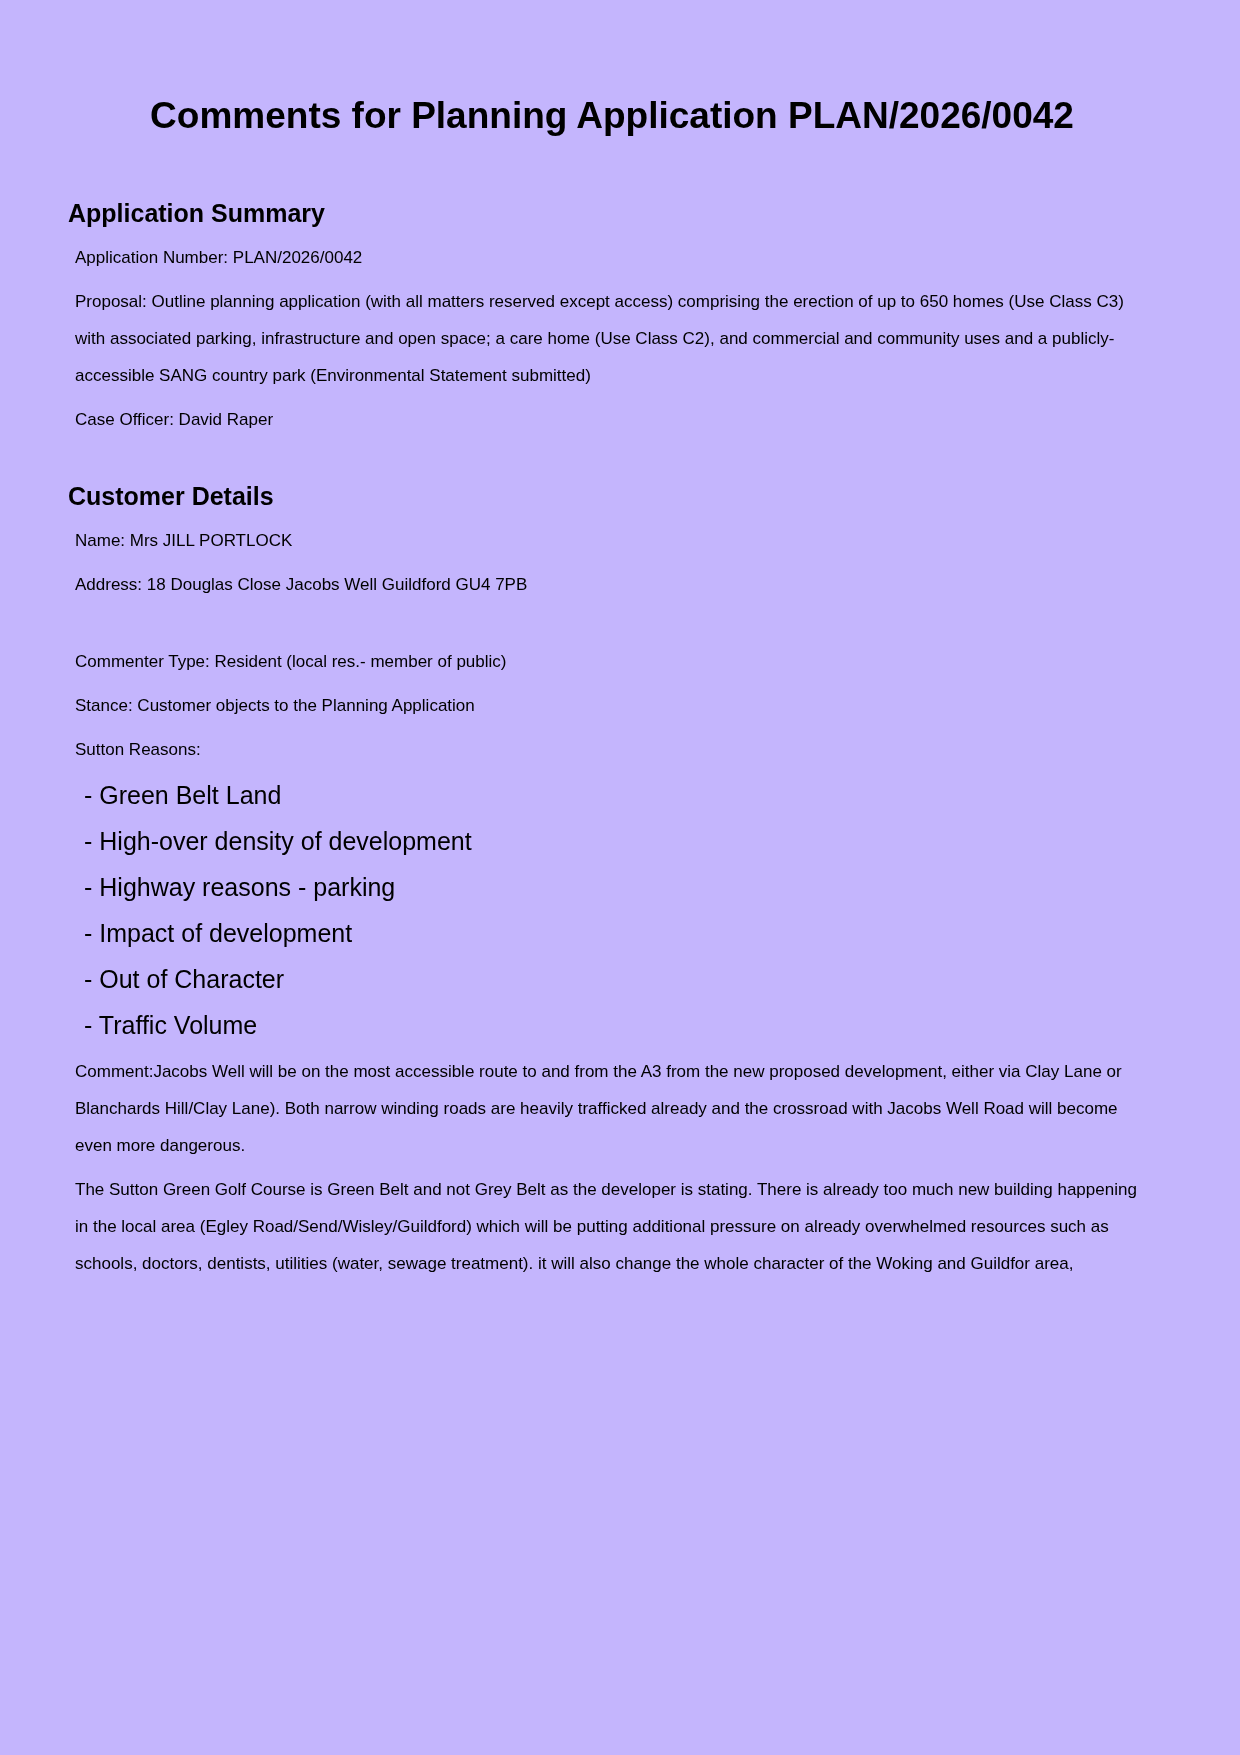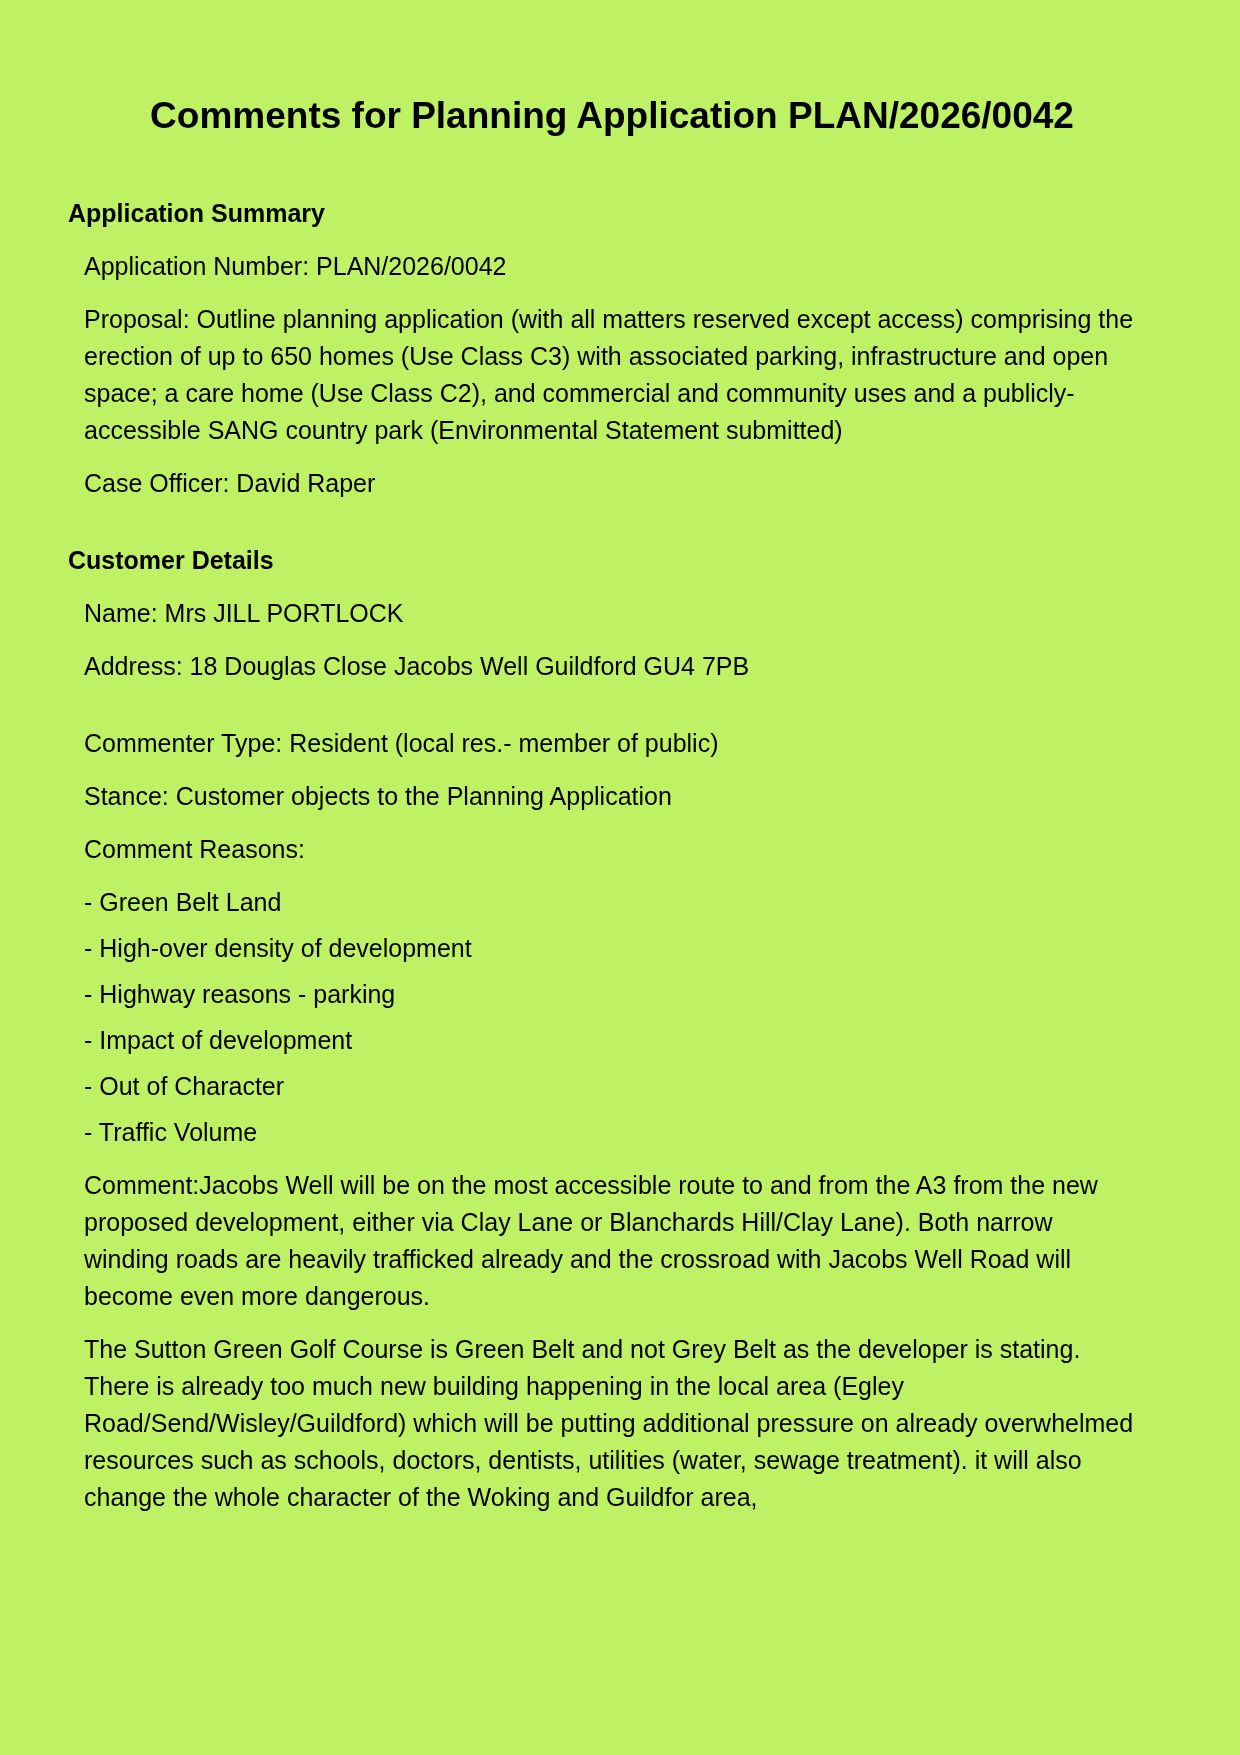--- a/index.html
+++ b/index.html
@@ -1,20 +1,20 @@
 <!DOCTYPE html>
 <html><head>
 <meta charset="utf-8">
 <style>
   html, body { margin: 0; padding: 0; background: #ffffff; }
   .page {
     position: relative;
     width: 1240px;
     height: 1755px;
-    background: #bef264;
+    background: #c4b5fd;
     box-sizing: border-box;
     padding: 94px 0 0 68px;
     font-family: "Liberation Sans", "DejaVu Sans", sans-serif;
     color: #000000;
     overflow: hidden;
   }
   .content { width: 1088px; }
   .title {
     font-size: 37px;
     line-height: 44px;
@@ -22,23 +22,23 @@
     text-align: center;
     margin: 0 0 57px 0;
   }
   .section h2 {
     font-size: 25px;
     line-height: 37px;
     font-weight: bold;
     margin: 0;
   }
   .section p {
-    font-size: 25px;
+    font-size: 17px;
     line-height: 37px;
-    margin: 16px;
+    margin: 7px;
   }
   .section.gap { margin-top: 40px; }
   .reasons {
     list-style: none;
     margin: 0;
     padding: 0 0 0 7px;
   }
   .reasons li {
     font-size: 25px;
     line-height: 37px;
@@ -62,21 +62,21 @@
 
     <section class="section gap">
       <h2>Customer Details</h2>
       <p>Name: Mrs JILL PORTLOCK</p>
       <p>Address: 18 Douglas Close Jacobs Well Guildford GU4 7PB</p>
     </section>
 
     <section class="section gap">
       <p>Commenter Type: Resident (local res.- member of public)</p>
       <p>Stance: Customer objects to the Planning Application</p>
-      <p>Comment Reasons:</p>
+      <p>Sutton Reasons:</p>
       <ul class="reasons">
         <li>- Green Belt Land</li>
         <li>- High-over density of development</li>
         <li>- Highway reasons - parking</li>
         <li>- Impact of development</li>
         <li>- Out of Character</li>
         <li>- Traffic Volume</li>
       </ul>
       <p>Comment:Jacobs Well will be on the most accessible route to and from the A3 from the new proposed development, either via Clay Lane or Blanchards Hill/Clay Lane). Both narrow winding roads are heavily trafficked already and the crossroad with Jacobs Well Road will become even more dangerous.</p>
       <p>The Sutton Green Golf Course is Green Belt and not Grey Belt as the developer is stating. There is already too much new building happening in the local area (Egley Road/Send/Wisley/Guildford) which will be putting additional pressure on already overwhelmed resources such as schools, doctors, dentists, utilities (water, sewage treatment). it will also change the whole character of the Woking and Guildfor area,</p>

